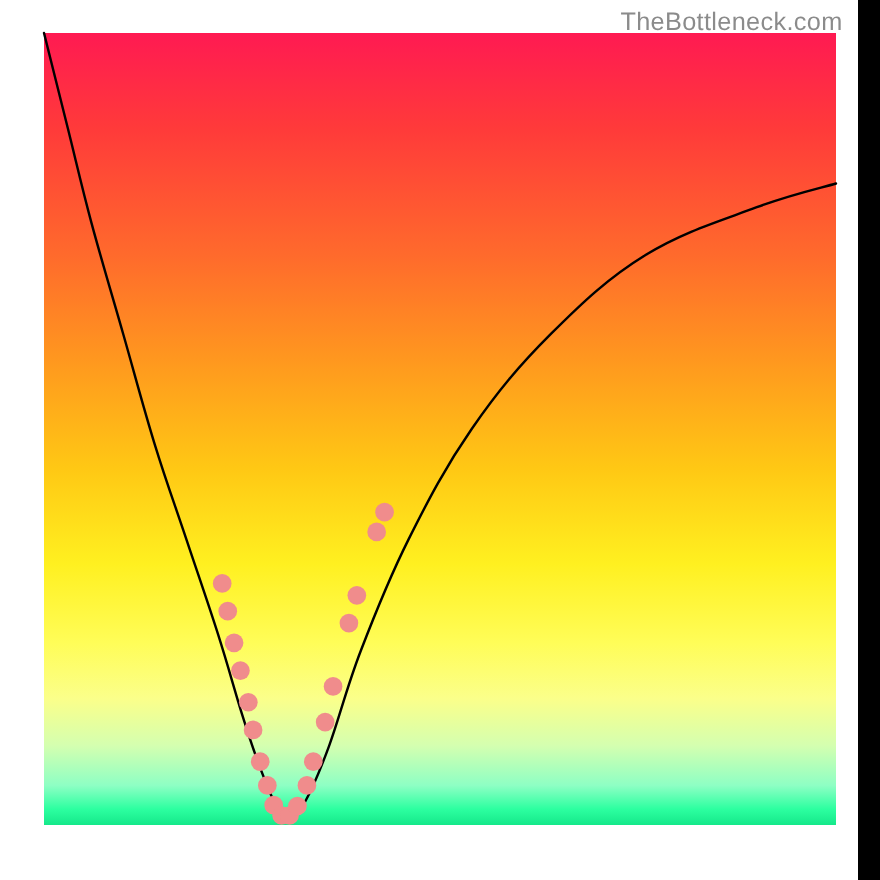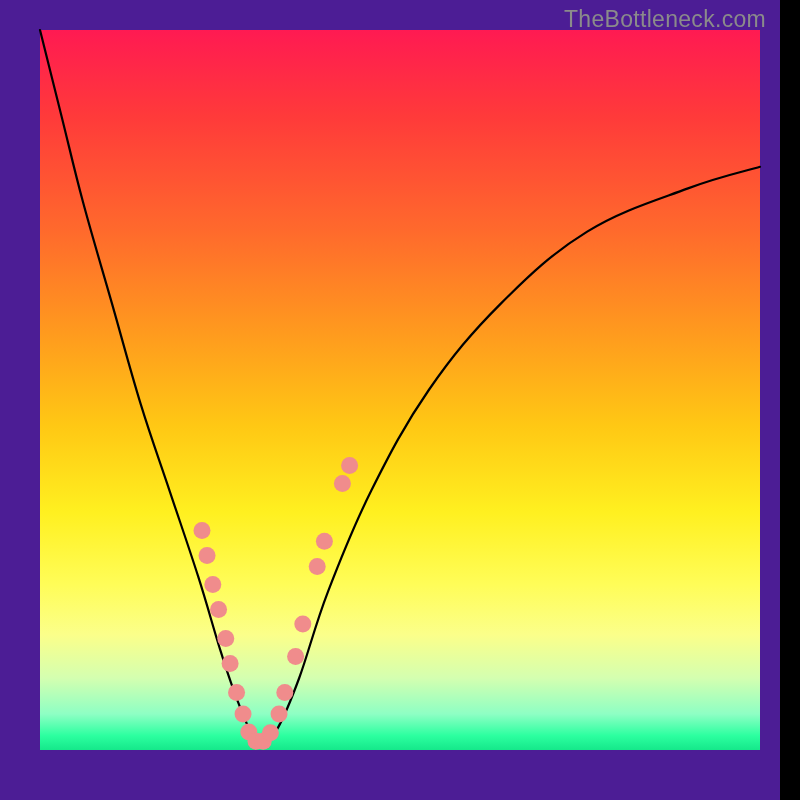--- a/index.html
+++ b/index.html
@@ -8,21 +8,21 @@
     width: 800px;
     height: 800px;
     overflow: hidden;
     background: #000;
     font-family: Arial, Helvetica, sans-serif;
   }
   .container {
     position: relative;
     width: 780px;
     height: 800px;
-    background: #4c1d95;
+    background: #ffffff;
   }
   .plot-area {
     position: absolute;
     left: 40px;
     top: 30px;
     width: 720px;
     height: 720px;
     background: linear-gradient(to bottom,
       #ff1a52 0%,
       #ff3a3a 12%,

